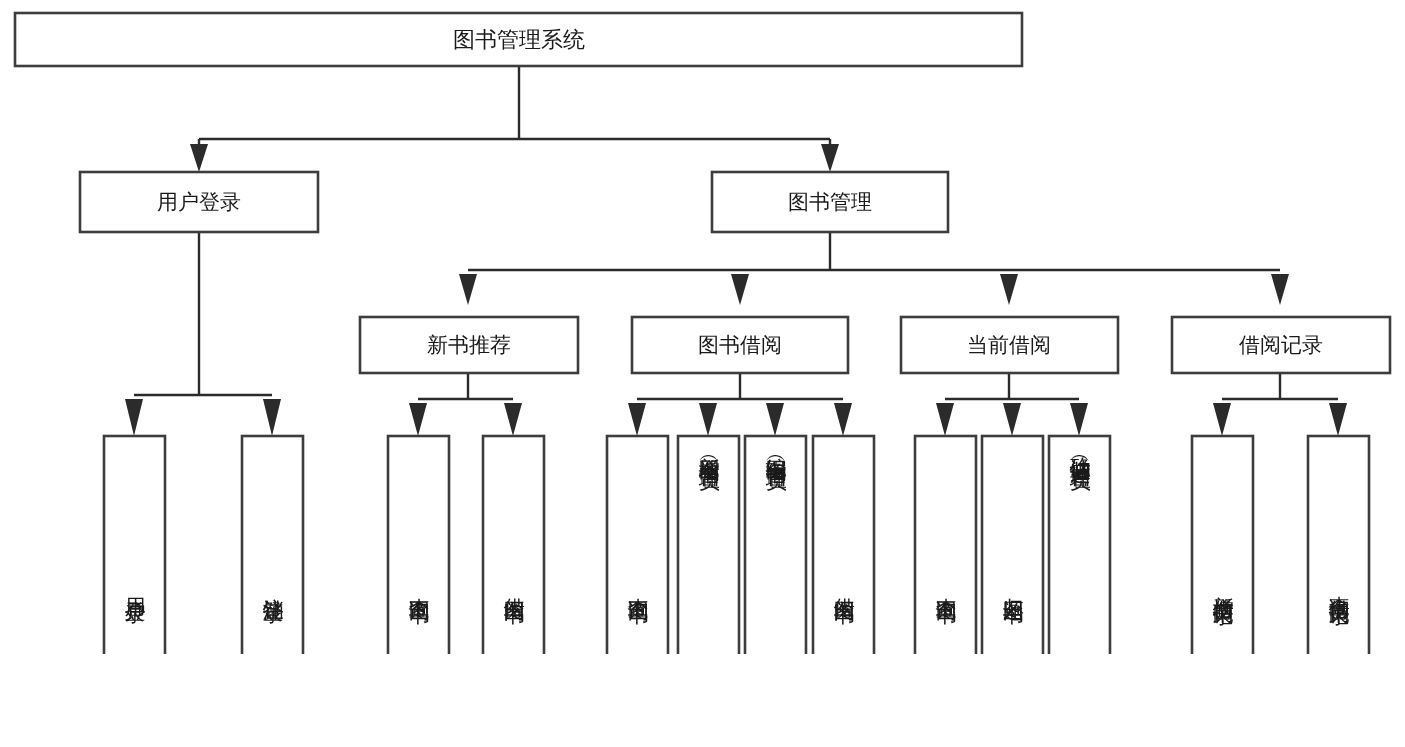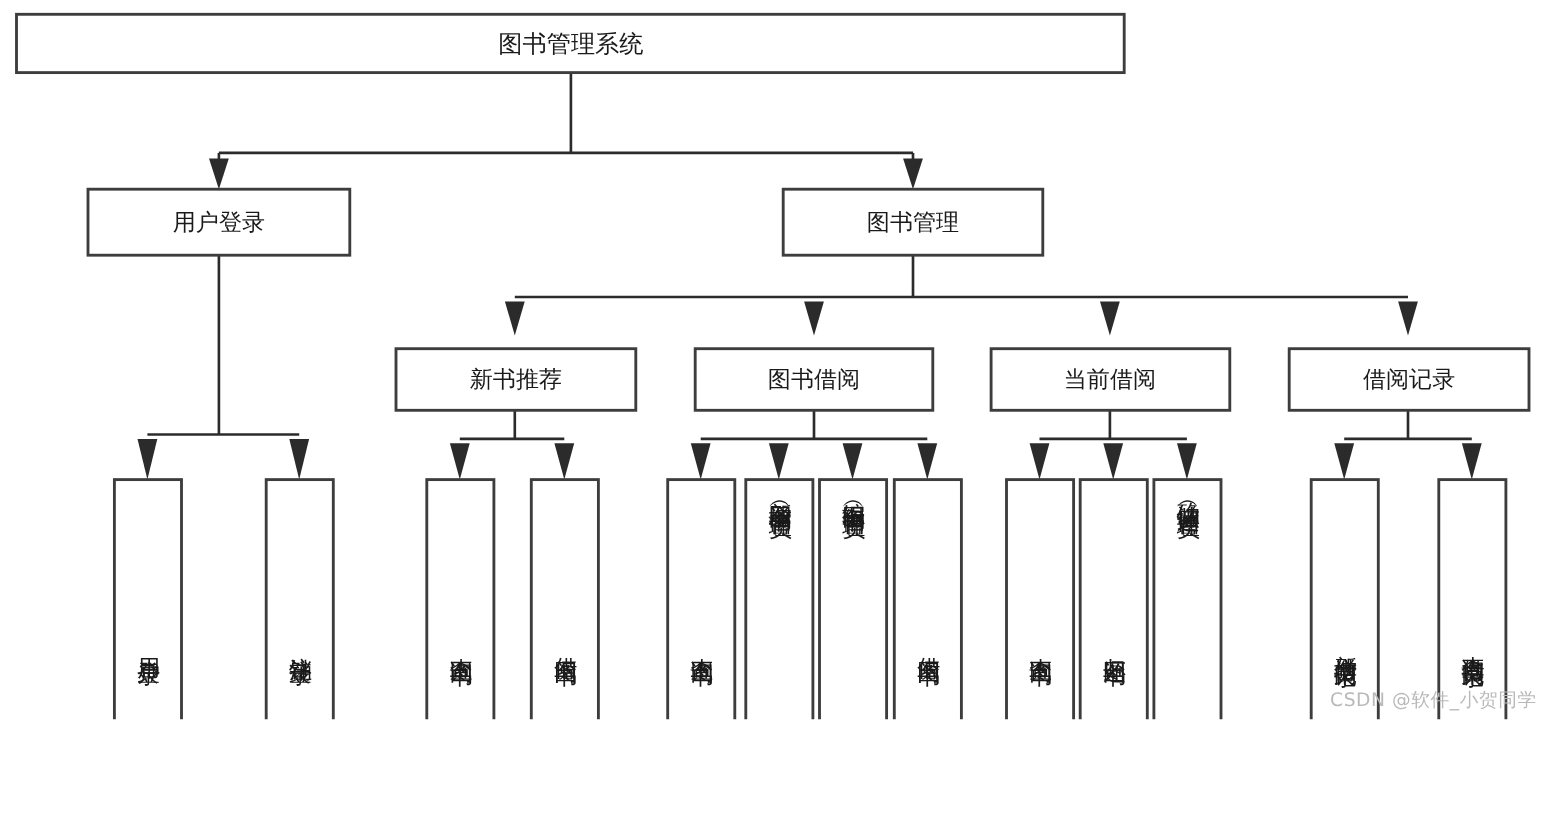--- a/index.html
+++ b/index.html
@@ -238,15 +238,14 @@
   </div>
 
   <div class="leaf-label-holder" style="left:1192px; top:436px; width:61px; height:298px;">
     <span class="leaf-label">新增借阅记录</span>
   </div>
 
   <div class="leaf-label-holder" style="left:1308px; top:436px; width:61px; height:298px;">
     <span class="leaf-label">查询借阅记录</span>
   </div>
 
-  <div class="watermark">CSDN @软件_小贺同学</div>
 
 </div>
 
 </body></html>

